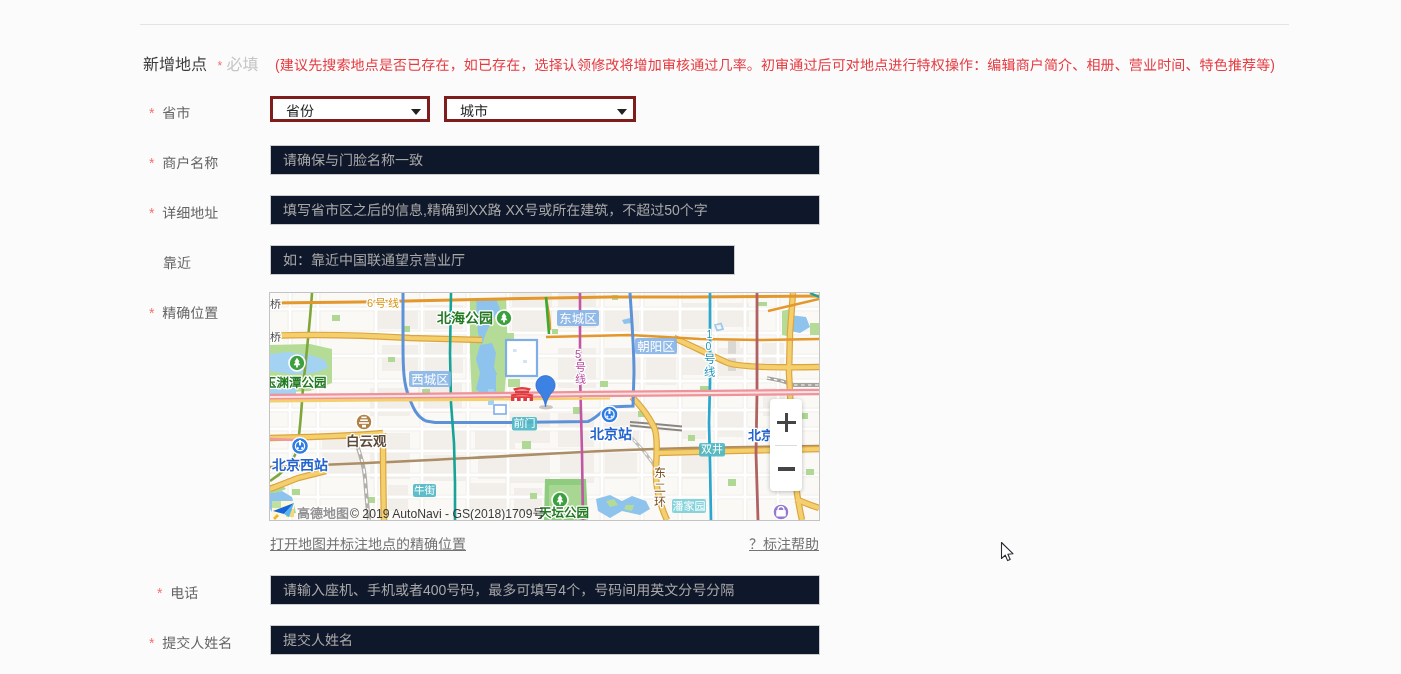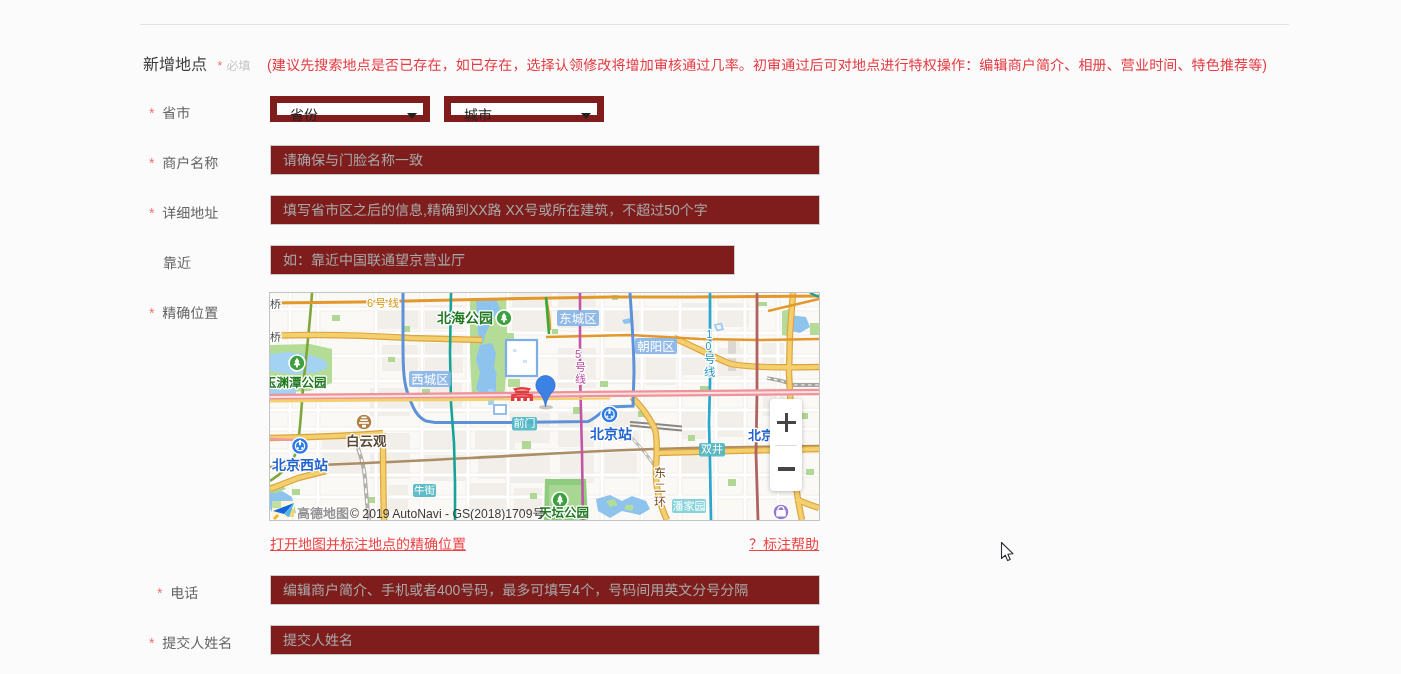--- a/index.html
+++ b/index.html
@@ -1,49 +1,49 @@
 <!DOCTYPE html>
 <html lang="zh-CN"><head><meta charset="utf-8">
 <style>
 * { margin:0; padding:0; box-sizing:border-box; }
 html,body { width:1401px; height:674px; background:#fbfbfb;
   font-family:"Liberation Sans",sans-serif; position:relative; overflow:hidden; }
 .abs { position:absolute; }
 .lbl { position:absolute; font-size:14px; color:#666; }
 .star { color:#f56c6c; margin-right:4px; }
-.inp { position:absolute; border:1px solid #ccc; background:#7f1d1d; }
+.inp { position:absolute; border:1px solid #ccc; background:#0f172a; }
 .ph { font-size:14px; color:#a8a8a8; line-height:28px; padding-left:12px;
   white-space:nowrap; overflow:hidden; }
-.sel { position:absolute; border:7px solid #7f1d1d; background:#fff; height:26px; }
+.sel { position:absolute; border:3px solid #7f1d1d; background:#fff; height:26px; }
 .sel span { font-size:14px; color:#222; line-height:24px; padding-left:13px; display:inline-block;}
 .arrow { position:absolute; right:6px; top:10px; width:0; height:0;
   border-left:5px solid transparent; border-right:5px solid transparent;
   border-top:6px solid #222; }
-a.lnk { color:#ef4444; font-size:14px; text-decoration:underline; }
+a.lnk { color:#737373; font-size:14px; text-decoration:underline; }
 </style></head>
 <body>
 <div class="abs" style="left:140px; top:24px; width:1149px; height:1px; background:#e3e3e3;"></div>
 
 <div class="abs" style="left:143px; top:51px; white-space:nowrap;">
   <span style="font-size:16px; color:#3c3c3c;">新增地点</span>
   <span style="font-size:12px; color:#f56c6c; margin-left:6px;">*</span>
-  <span style="font-size:12px; color:#c6c6c6;">必填</span>
+  <span style="font-size:16px; color:#c6c6c6;">必填</span>
   <span style="font-size:14px; color:#e53b41; letter-spacing:0.15px;margin-left:12px;">(建议先搜索地点是否已存在，如已存在，选择认领修改将增加审核通过几率。初审通过后可对地点进行特权操作：编辑商户简介、相册、营业时间、特色推荐等)</span>
 </div>
 
 <div class="lbl" style="left:149px; top:102px;"><span class="star">*</span> 省市</div>
 <div class="lbl" style="left:149px; top:152px;"><span class="star">*</span> 商户名称</div>
 <div class="lbl" style="left:149px; top:202px;"><span class="star">*</span> 详细地址</div>
 <div class="lbl" style="left:163px; top:252px;">靠近</div>
 <div class="lbl" style="left:149px; top:302px;"><span class="star">*</span> 精确位置</div>
 <div class="lbl" style="left:157px; top:582px;"><span class="star">*</span> 电话</div>
 <div class="lbl" style="left:149px; top:632px;"><span class="star">*</span> 提交人姓名</div>
 
 <div class="sel" style="left:270px; top:96px; width:160px;"><span>省份</span><i class="arrow"></i></div>
-<div class="sel" style="left:444px; top:96px; width:160px;"><span>城市</span><i class="arrow"></i></div>
+<div class="sel" style="left:444px; top:96px; width:192px;"><span>城市</span><i class="arrow"></i></div>
 
 <div class="inp ph" style="left:270px; top:145px; width:550px; height:30px;">请确保与门脸名称一致</div>
 <div class="inp ph" style="left:270px; top:195px; width:550px; height:30px;">填写省市区之后的信息,精确到XX路 XX号或所在建筑，不超过50个字</div>
 <div class="inp ph" style="left:270px; top:245px; width:465px; height:30px;">如：靠近中国联通望京营业厅</div>
 
 <div class="abs" style="left:269px; top:292px; width:551px; height:229px; border:1px solid #c3c3c3; background:#faf9f6;">
 <svg width="549" height="227" viewBox="0 0 549 227" style="display:block">
 <rect x="0" y="0" width="549" height="227" fill="#faf9f6"></rect>
 <rect x="108" y="16" width="40" height="20" fill="#f2efeb"></rect>
 <rect x="155" y="12" width="38" height="24" fill="#f2efeb"></rect>
@@ -333,18 +333,18 @@
 <div class="abs" style="left:770px; top:399px; width:32px; height:92px; background:#fff; border-radius:4px; box-shadow:0 1px 4px rgba(0,0,0,0.25);">
   <div style="position:absolute; left:7px; top:22px; width:19px; height:3px; background:#454545;"></div>
   <div style="position:absolute; left:15px; top:14px; width:3px; height:19px; background:#454545;"></div>
   <div style="position:absolute; left:5px; top:46px; width:22px; height:1px; background:#dcdcdc;"></div>
   <div style="position:absolute; left:8px; top:68px; width:17px; height:3.5px; background:#454545;"></div>
 </div>
 
 <div class="abs" style="left:270px; top:533px;"><a class="lnk" href="#">打开地图并标注地点的精确位置</a></div>
 <div class="abs" style="left:749px; top:533px;text-align:center;"><a class="lnk" href="#">？标注帮助</a></div>
 
-<div class="inp ph" style="left:270px; top:575px; width:550px; height:30px;">编辑商户简介、手机或者400号码，最多可填写4个，号码间用英文分号分隔</div>
+<div class="inp ph" style="left:270px; top:575px; width:550px; height:30px;">请输入座机、手机或者400号码，最多可填写4个，号码间用英文分号分隔</div>
 <div class="inp ph" style="left:270px; top:625px; width:550px; height:30px;">提交人姓名</div>
 
 <svg class="abs" style="left:999px; top:540px;" width="16" height="24" viewBox="0 0 16 24">
   <path d="M2.5,2.5 L2.5,18.5 L6.3,15.2 L8.6,20.6 L11.2,19.5 L8.9,14.2 L13.9,13.7 Z" fill="#ffffff" stroke="#2a2a35" stroke-width="1.1" stroke-linejoin="round"></path>
 </svg>
 
 </body></html>

